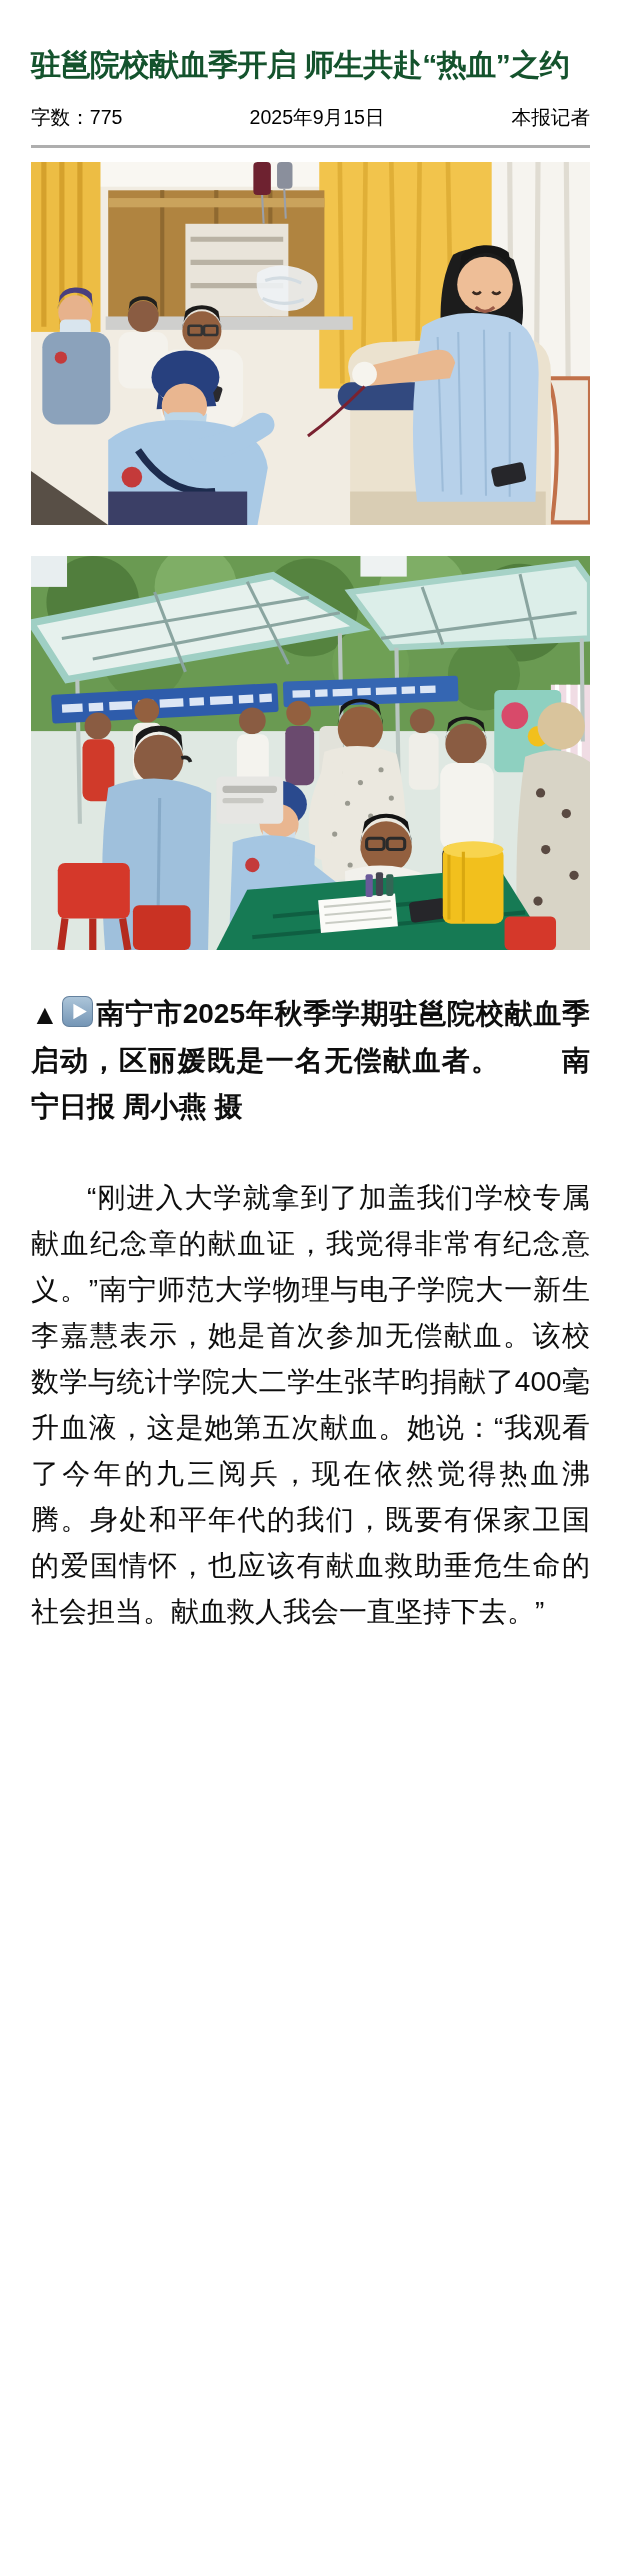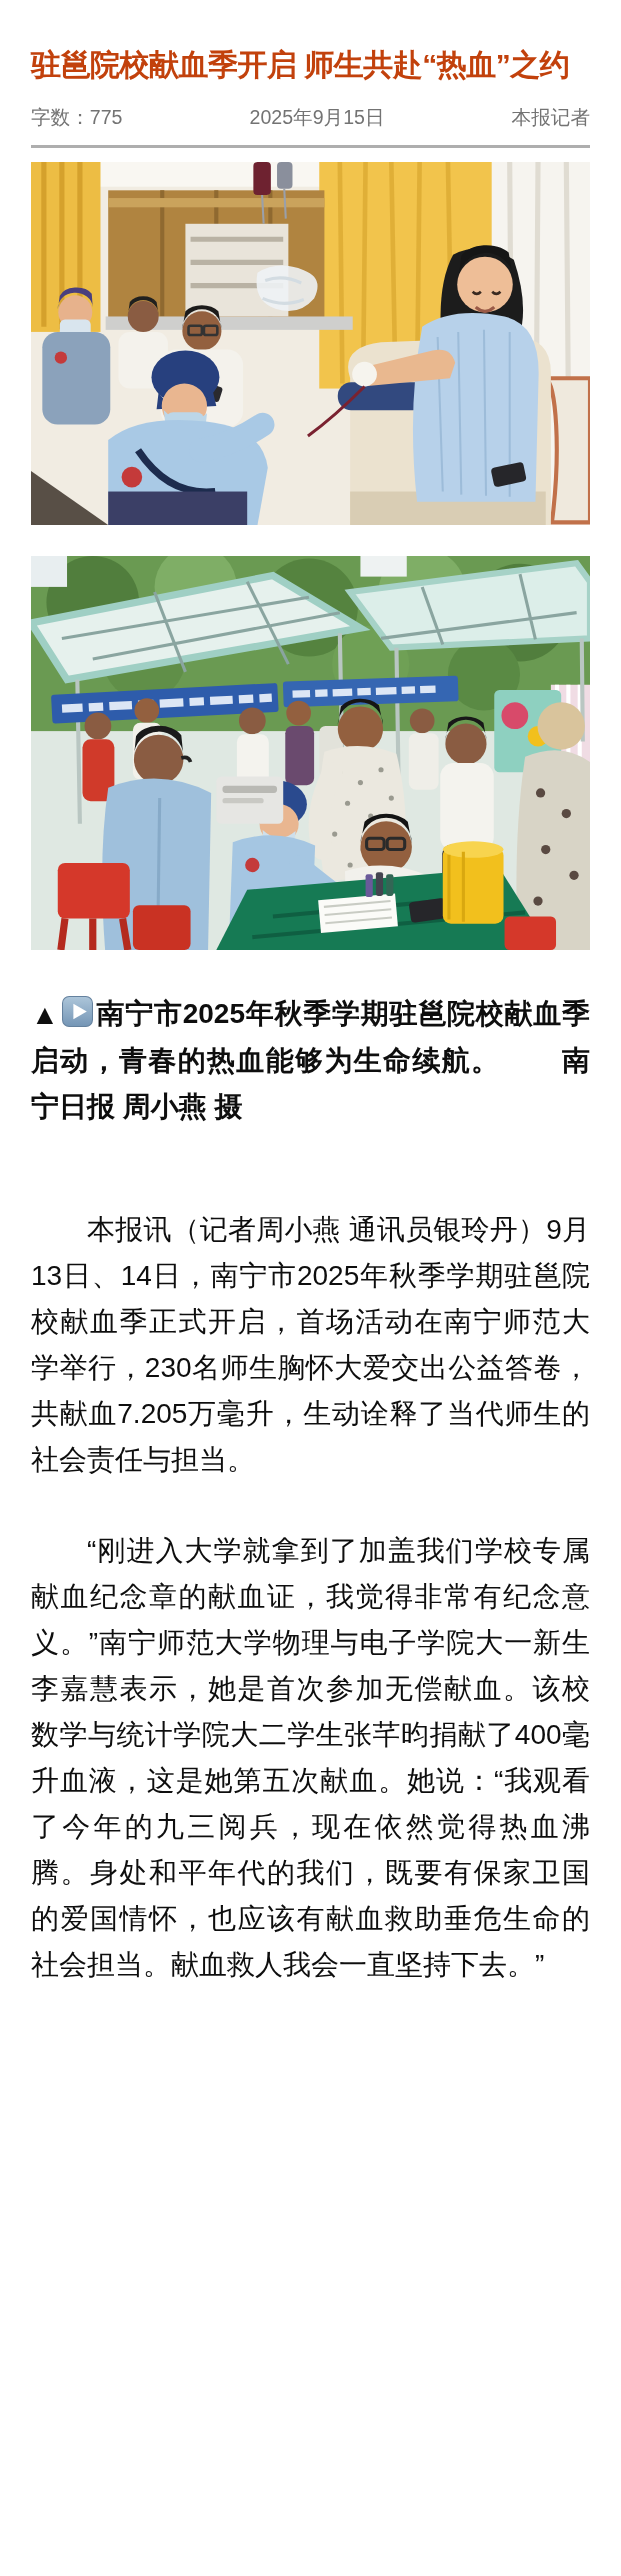--- a/index.html
+++ b/index.html
@@ -4,25 +4,25 @@
 <style>
   html,body{margin:0;padding:0;background:#ffffff;}
   .page{
     position:relative;width:621px;height:3258px;overflow:hidden;
     background:#ffffff;font-family:"Liberation Sans","DejaVu Sans",sans-serif;
     color:#141414;
   }
   .content{margin:0 31px;}
   .article-title{
     margin:47px 0 0 0;font-size:30px;line-height:35px;font-weight:900;
-    letter-spacing:-0.5px;color:#c2410c;white-space:nowrap;
+    letter-spacing:-0.5px;color:#14532d;white-space:nowrap;
   }
   .meta-row{
     margin-top:21.6px;display:flex;justify-content:space-between;align-items:flex-end;
-    font-size:19.6px;color:#737373;font-weight:400;
+    font-size:19.6px;color:#000000;font-weight:400;
   }
   .divider{margin-top:14.4px;height:2.6px;background:#aeaeae;}
   .photo{display:block;}
   .photo-1{margin-top:14.4px;height:363px;}
   .photo-2{margin-top:31px;height:394px;}
   .photo svg{display:block;width:100%;height:100%;}
   .caption{
     margin-top:41px;font-size:28px;line-height:46px;font-weight:700;
     color:#0e0e0e;text-align:justify;
   }
@@ -262,24 +262,23 @@
     <div class="caption">
       <span class="tri">▲</span><span class="play-ico"><svg viewBox="0 0 60 60">
             <defs>
               <linearGradient id="pb" x1="0" y1="0" x2="0" y2="1">
                 <stop offset="0" stop-color="#adc6da"></stop>
                 <stop offset="1" stop-color="#7495b5"></stop>
               </linearGradient>
             </defs>
             <rect x="1" y="1" width="58" height="58" rx="13" fill="url(#pb)" stroke="#64819e" stroke-width="2"></rect>
             <polygon points="22,15 48,30 22,45" fill="#ffffff"></polygon>
-          </svg></span><span>南宁市2025年秋季学期驻邕院校献血季启动，青春的热血能够为生命续航。</span><span class="credit">南宁日报 周小燕 摄</span>
+          </svg></span><span>南宁市2025年秋季学期驻邕院校献血季启动，区丽媛既是一名无偿献血者。</span><span class="credit">南宁日报 周小燕 摄</span>
     </div>
 
     <div class="body-text">
-      <p class="first">本报讯（记者周小燕 通讯员银玲丹）9月13日、14日，南宁市2025年秋季学期驻邕院校献血季正式开启，首场活动在南宁师范大学举行，230名师生胸怀大爱交出公益答卷，共献血7.205万毫升，生动诠释了当代师生的社会责任与担当。</p>
       <p>“刚进入大学就拿到了加盖我们学校专属献血纪念章的献血证，我觉得非常有纪念意义。”南宁师范大学物理与电子学院大一新生李嘉慧表示，她是首次参加无偿献血。该校数学与统计学院大二学生张芊昀捐献了400毫升血液，这是她第五次献血。她说：“我观看了今年的九三阅兵，现在依然觉得热血沸腾。身处和平年代的我们，既要有保家卫国的爱国情怀，也应该有献血救助垂危生命的社会担当。献血救人我会一直坚持下去。”</p>
 
     </div>
   </div>
 
 </div>
 
 
 </body></html>

